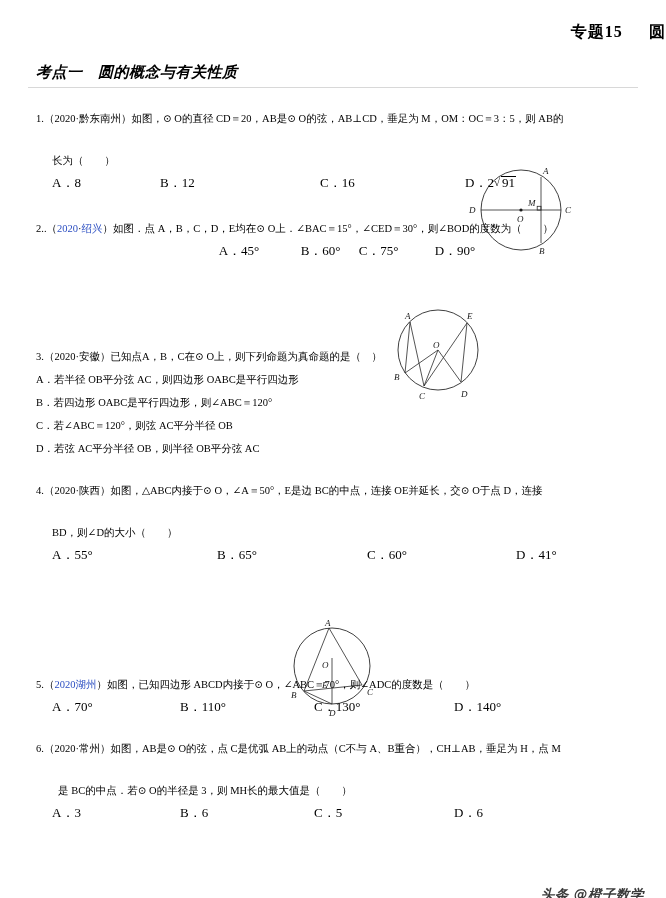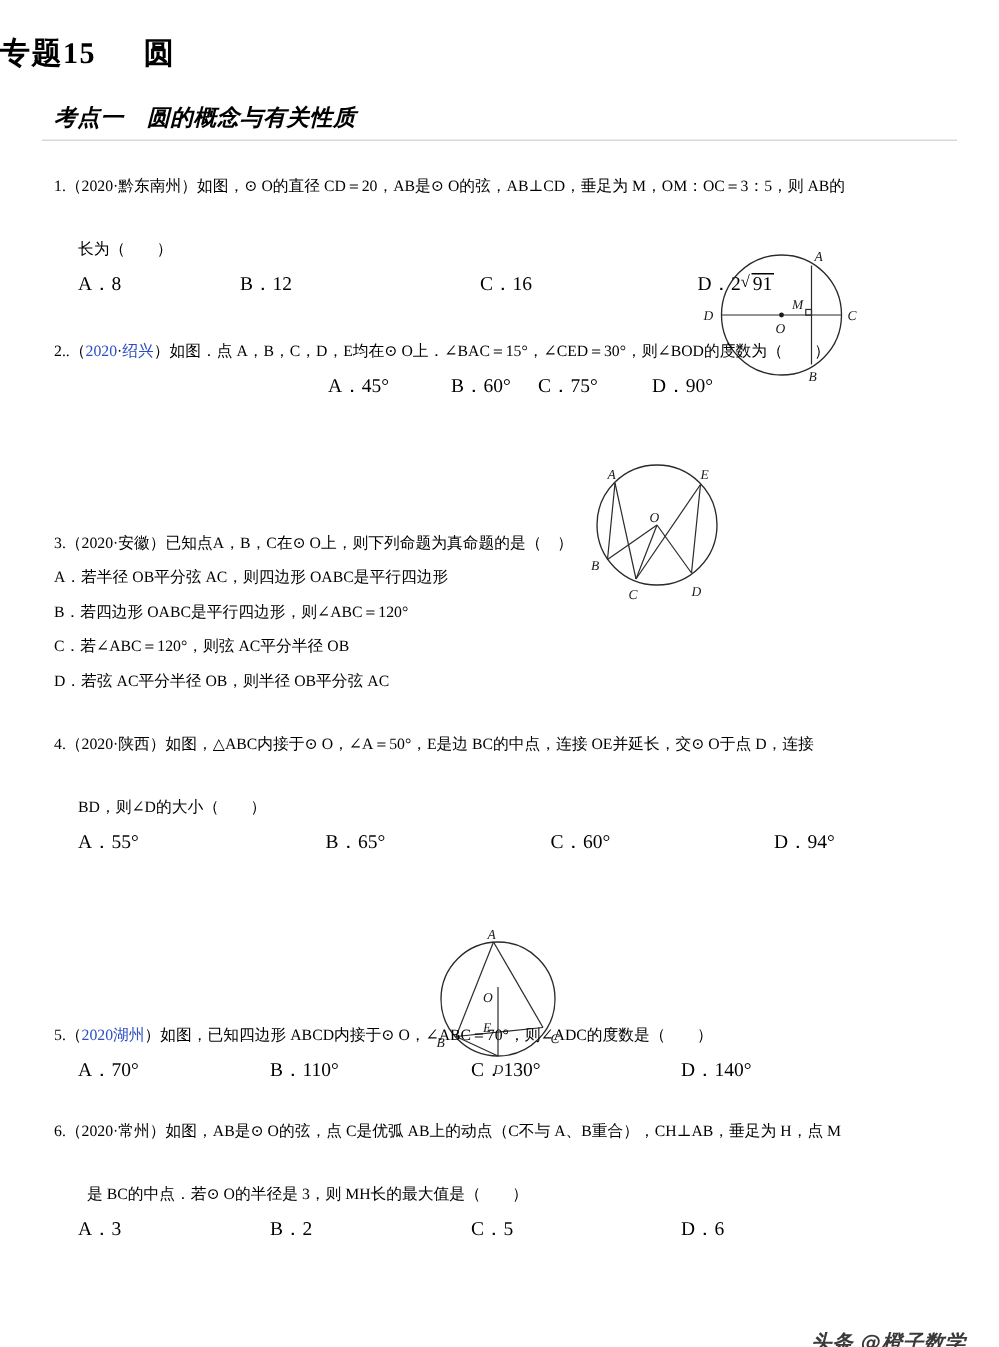--- a/index.html
+++ b/index.html
@@ -18,24 +18,24 @@
   .page {
     position: relative;
     width: 666px;
     height: 898px;
     padding: 0;
     box-sizing: border-box;
   }
 
   
   .doc-title {
-    text-align: left;
+    text-align: right;
     font-family: "DejaVu Sans", "Liberation Sans", sans-serif;
     font-weight: bold;
-    font-size: 20px;
+    font-size: 16px;
     letter-spacing: 1px;
     margin: 22px 0 0 0;
     padding: 0;
   }
   .doc-title .tnum { font-family: "Liberation Serif", serif; font-weight: bold; }
 
   
   .section-header {
     margin: 20px 0 0 36px;
     font-family: "DejaVu Sans", "Liberation Sans", sans-serif;
@@ -239,21 +239,21 @@
 
   <div class="q" style="margin-top:2px;">
     <div class="qline">
       <span>4.</span><span>（2020·</span><span>陕西</span><span>）</span><span class="mn">如图，△ABC内接于⊙ O，∠A＝50°，E是边 BC的中点，连接 OE并延长，交⊙ O于点 D，连接</span>
     </div>
     <div class="qline indent">BD，则∠D的大小（　　）</div>
     <div class="opts w4">
       <span class="opt">A．55°</span>
       <span class="opt">B．65°</span>
       <span class="opt">C．60°</span>
-      <span class="opt">D．94°</span>
+      <span class="opt">D．41°</span>
     </div>
   </div>
 
   <div class="fig" id="fig4">
     <svg width="120" height="100" viewBox="0 0 120 100">
       <circle cx="55" cy="48" r="38" fill="none" stroke="#2a2a2a" stroke-width="0.9"></circle>
 
       <line x1="52" y1="10" x2="27" y2="73" stroke="#2a2a2a" stroke-width="0.8"></line>
       <line x1="52" y1="10" x2="85" y2="67" stroke="#2a2a2a" stroke-width="0.8"></line>
       <line x1="27" y1="73" x2="85" y2="67" stroke="#2a2a2a" stroke-width="0.8"></line>
@@ -280,21 +280,21 @@
     </div>
   </div>
 
   <div class="q" style="margin-top:8px;">
     <div class="qline">
       <span>6.</span><span>（2020·</span><span>常州</span><span>）</span><span class="mn">如图，AB是⊙ O的弦，点 C是优弧 AB上的动点（C不与 A、B重合），CH⊥AB，垂足为 H，点 M</span>
     </div>
     <div class="qline indent2">是 BC的中点．若⊙ O的半径是 3，则 MH长的最大值是（　　）</div>
     <div class="opts w5">
       <span class="opt">A．3</span>
-      <span class="opt">B．2</span>
+      <span class="opt">B．6</span>
       <span class="opt">C．5</span>
       <span class="opt">D．6</span>
     </div>
   </div>
 
   <div class="footer-wm">头条 @橙子数学</div>
 
 </div>
 
 </body></html>

